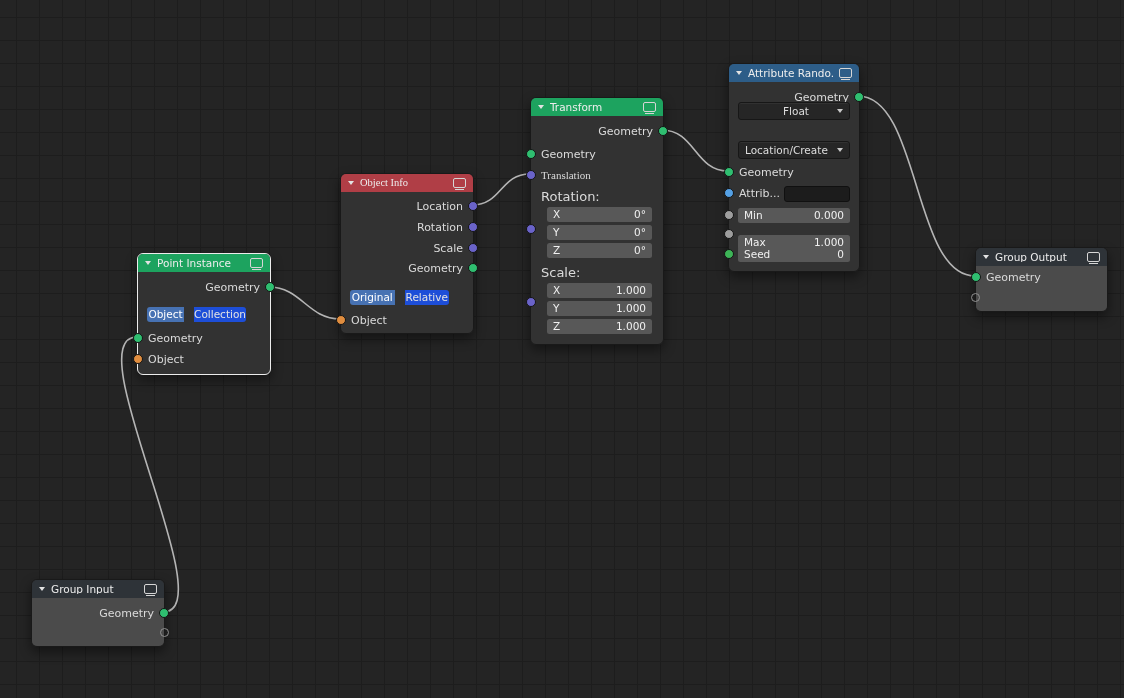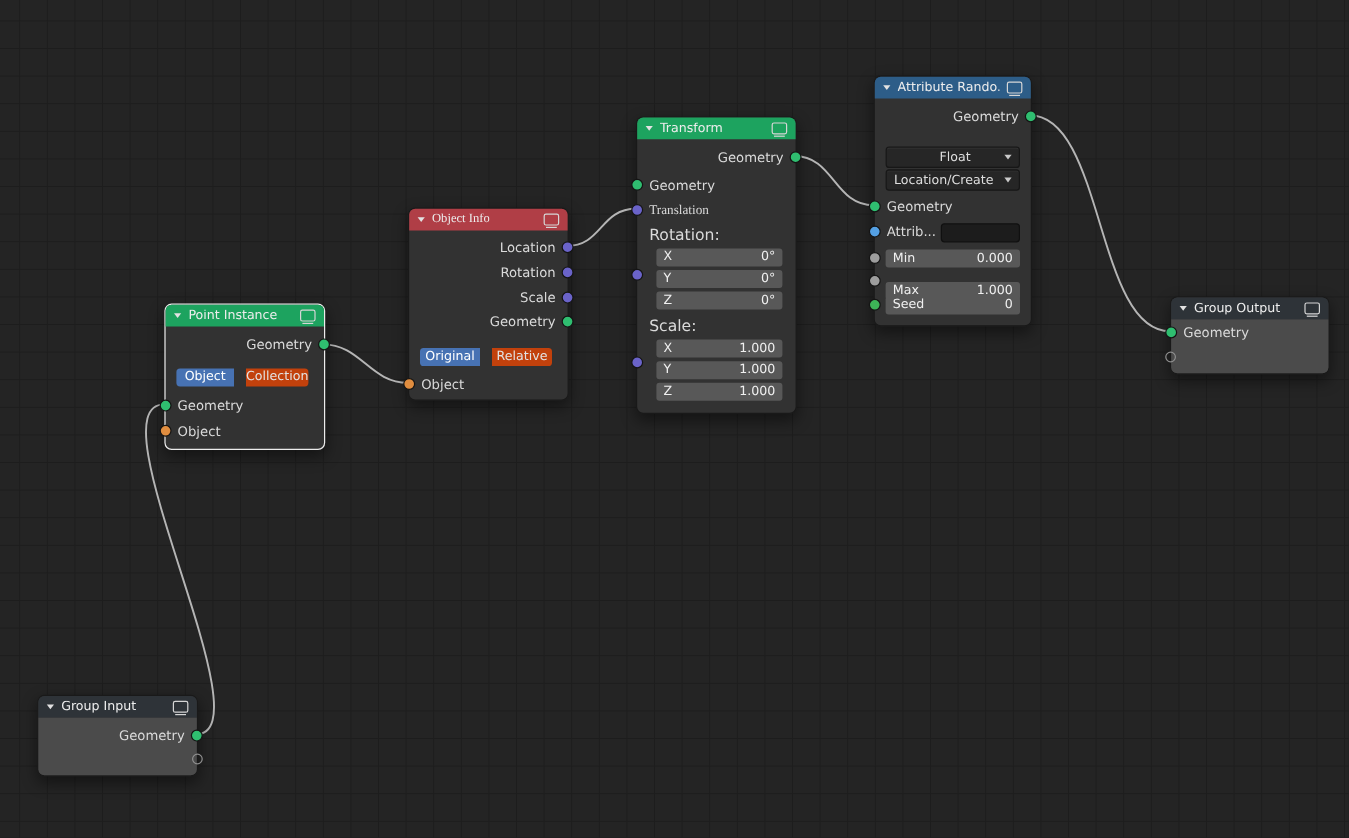--- a/index.html
+++ b/index.html
@@ -29,22 +29,22 @@
   .socket{position:absolute;width:8px;height:8px;border-radius:50%;border:1px solid #141414;z-index:4;}
   .socket.left{left:-5px;}
   .socket.right{right:-5px;}
   .socket.virtual{background:transparent;border:1px solid #8f8f8f;width:7px;height:7px;}
   .s-geo{background:#2fbe70;}
   .s-vec{background:#6a63c9;}
   .s-obj{background:#e08d3f;}
   .s-float{background:#9d9d9d;}
   .s-attr{background:#54a0e4;}
   .s-int{background:#3db457;}
-  .btn-row{position:absolute;left:9px;right:13px;height:15px;display:flex;gap:10px;z-index:2;}
-  .btn{flex:1;display:flex;align-items:center;justify-content:center;background:#c2410c;color:#e2e2e2;font-size:10.5px;cursor:default;}
+  .btn-row{position:absolute;left:9px;right:24px;height:15px;display:flex;gap:10px;z-index:2;}
+  .btn{flex:1;display:flex;align-items:center;justify-content:center;background:#1d4ed8;color:#e2e2e2;font-size:10.5px;cursor:default;}
   .btn:first-child{border-radius:3px 0 0 3px;}
   .btn:last-child{border-radius:0 3px 3px 0;}
   .btn.active{background:#4772b3;color:#fff;}
   .field{position:absolute;height:15px;background:#585858;border-radius:2.5px;display:flex;align-items:center;justify-content:space-between;padding:0 6px;font-size:10.5px;color:#f0f0f0;z-index:2;}
   .vfield{left:16px;right:11px;}
   .wfield{left:9px;right:9px;}
   .dropdown{position:absolute;left:9px;right:9px;height:16px;background:#262626;border:1px solid #171717;border-radius:3px;display:flex;align-items:center;justify-content:space-between;padding:0 6px;font-size:10.5px;color:#dedede;box-shadow:inset 0 1px 0 rgba(255,255,255,.05);z-index:2;}
   .dd-chevron{width:0;height:0;border-left:3.5px solid transparent;border-right:3.5px solid transparent;border-top:4px solid #c9c9c9;}
   .textfield{position:absolute;height:14px;background:#1c1c1c;border:1px solid #101010;border-radius:3px;z-index:2;}
 </style>
@@ -186,21 +186,21 @@
   <div class="node" style="left:728px;top:63px;width:130px;height:207px;">
     <div class="node-header hdr-blue">
       <span class="tri"></span>
       <span class="node-title">Attribute Rando...</span>
       <span class="monitor"></span>
     </div>
     <div class="row out" style="top:26px;">
       <span>Geometry</span>
     </div>
     <span class="socket right s-geo" style="top:28px;"></span>
-    <div class="dropdown" style="top:58px;padding-left:44px;">
+    <div class="dropdown" style="top:38px;padding-left:44px;">
       <span>Float</span>
       <span class="dd-chevron"></span>
     </div>
     <div class="dropdown" style="top:77px;">
       <span>Location/Create</span>
       <span class="dd-chevron"></span>
     </div>
     <div class="row" style="top:101px;">
       <span>Geometry</span>
     </div>

